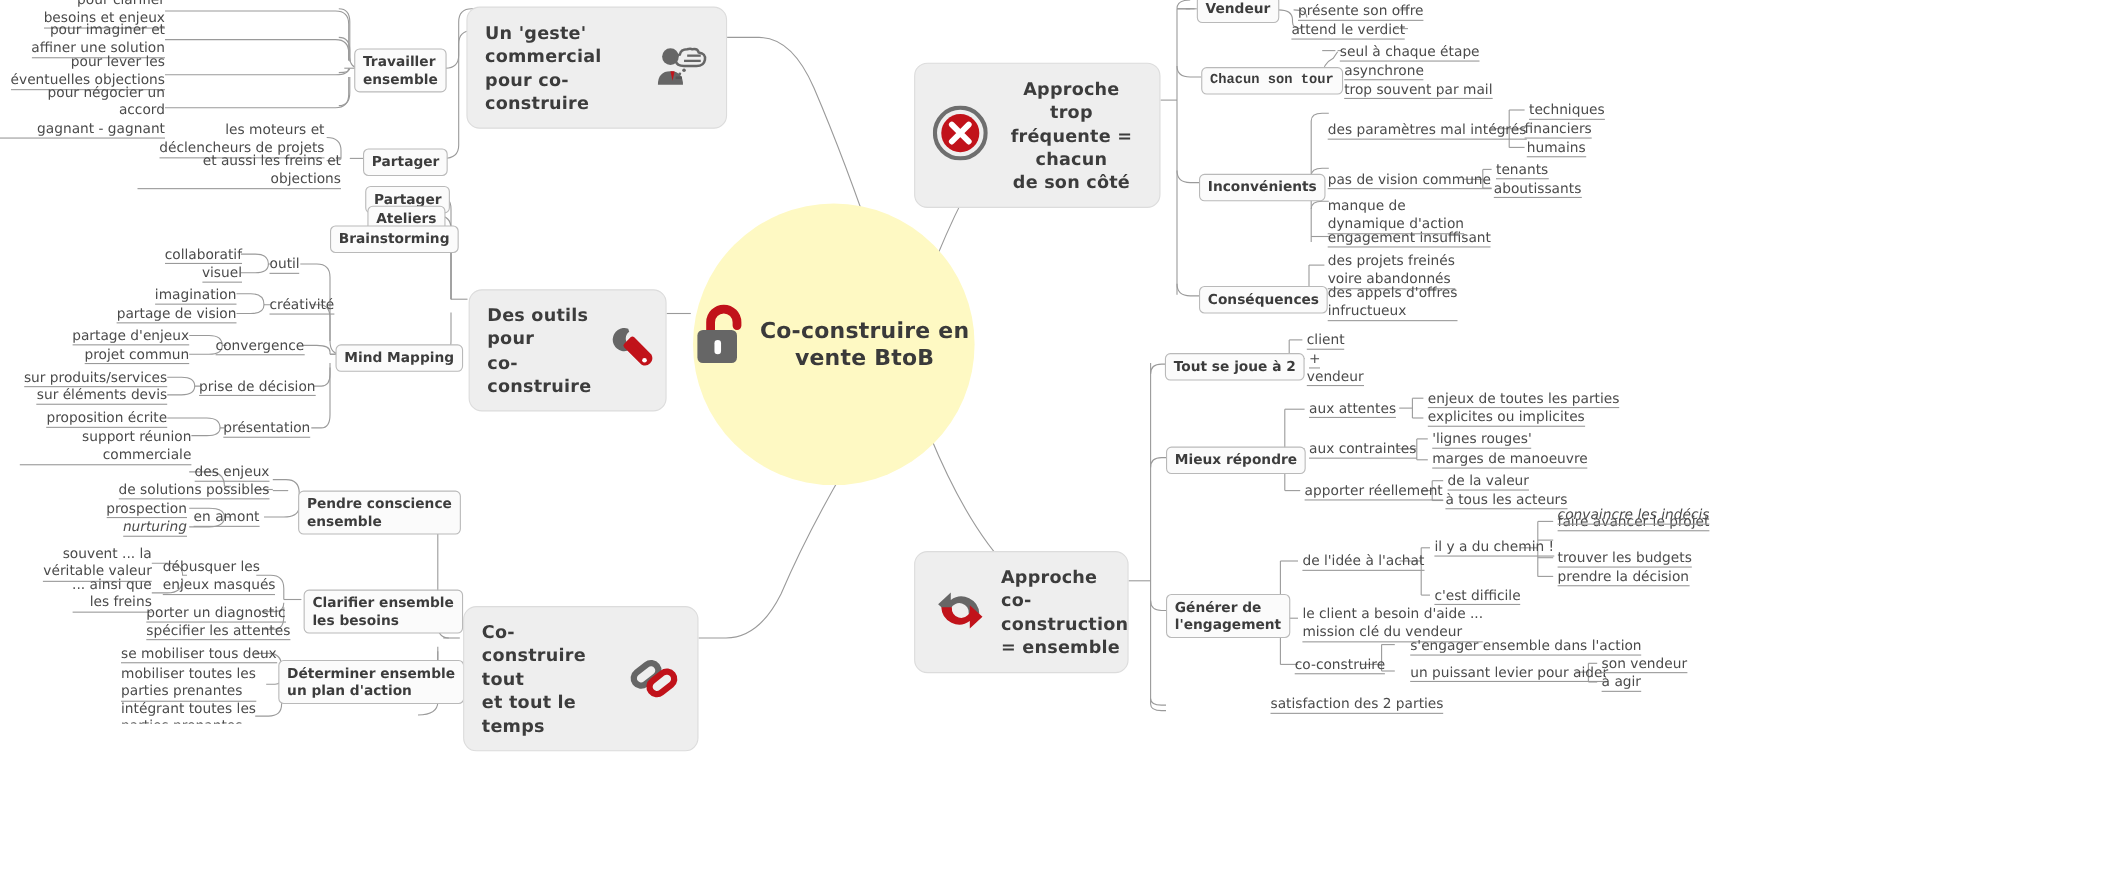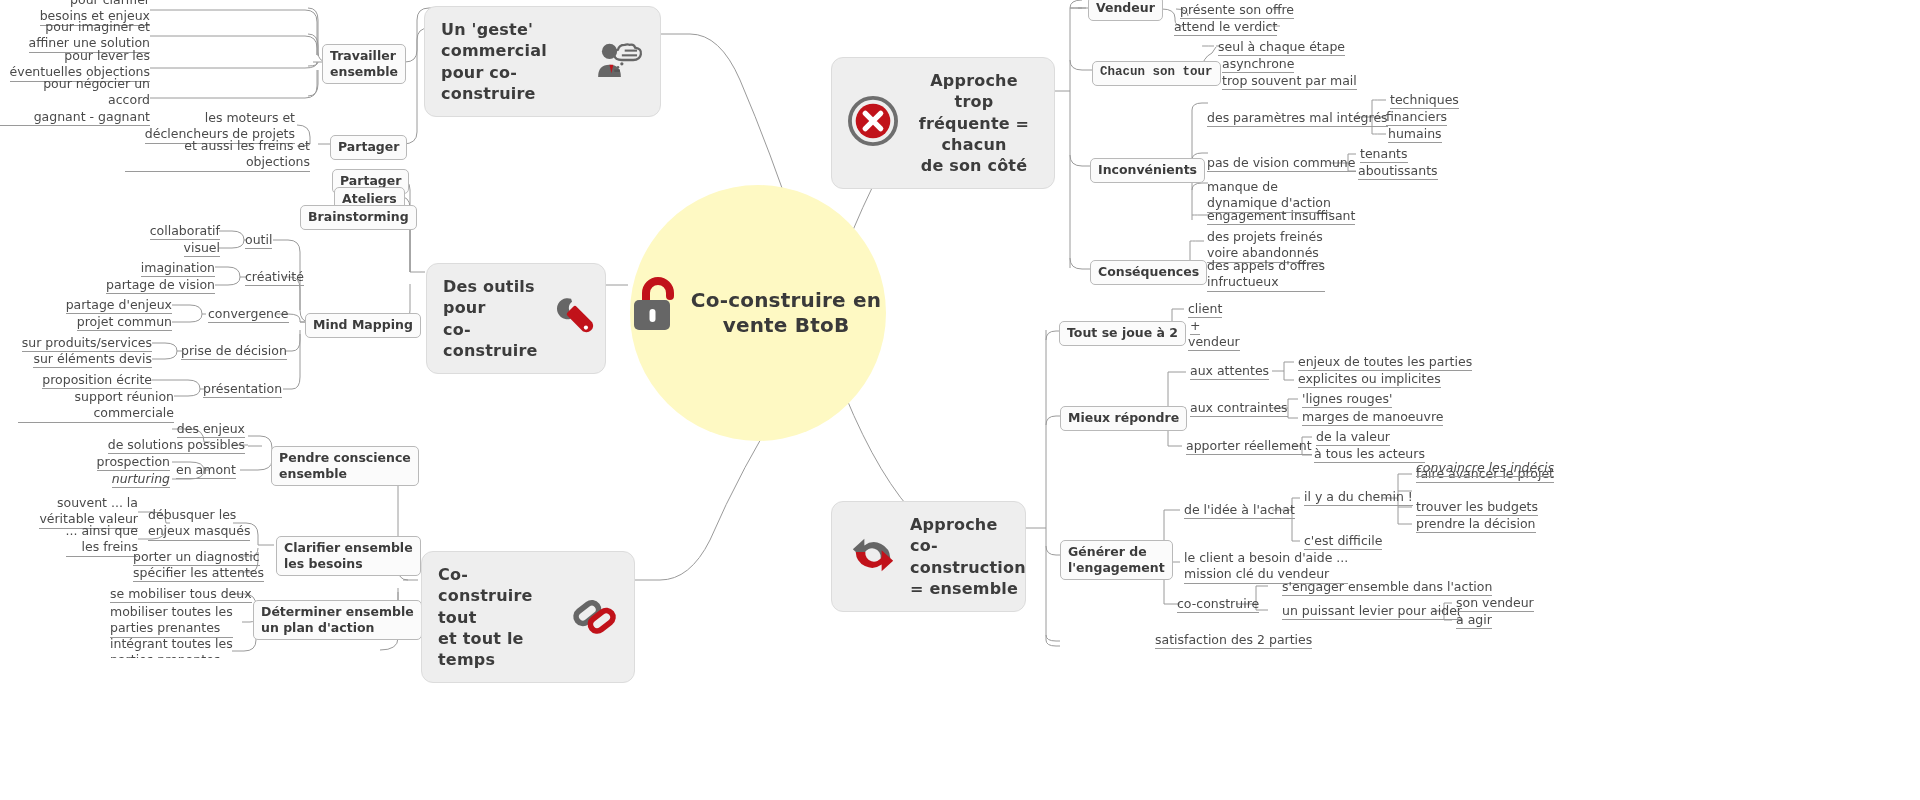--- a/index.html
+++ b/index.html
@@ -314,21 +314,21 @@
   <div class="node leaf r" style="left:100px; top:223px; width:120px;"><span class="u">collaboratif</span></div>
   <div class="node leaf r" style="left:100px; top:240px; width:120px;"><span class="u">visuel</span></div>
   <div class="node leaf" style="left:245px; top:232px;"><span class="u">outil</span></div>
 
   <div class="node leaf r" style="left:90px; top:260px; width:125px;"><span class="u">imagination</span></div>
   <div class="node leaf r" style="left:70px; top:277px; width:145px;"><span class="u">partage de vision</span></div>
   <div class="node leaf" style="left:245px; top:269px;"><span class="u">créativité</span></div>
 
   <div class="node leaf r" style="left:55px; top:297px; width:117px;"><span class="u">partage d'enjeux</span></div>
   <div class="node leaf r" style="left:55px; top:314px; width:117px;"><span class="u">projet commun</span></div>
-  <div class="node leaf" style="left:208px; top:306px;text-decoration:underline;"><span class="u">convergence</span></div>
+  <div class="node leaf" style="left:196px; top:306px;text-decoration:underline;"><span class="u">convergence</span></div>
 
   <div class="node leaf r" style="left:20px; top:335px; width:132px;"><span class="u">sur produits/services</span></div>
   <div class="node leaf r" style="left:20px; top:351px; width:132px;"><span class="u">sur éléments devis</span></div>
   <div class="node leaf" style="left:181px; top:343px;"><span class="u">prise de décision</span></div>
 
   <div class="node leaf r" style="left:20px; top:372px; width:132px;"><span class="u">proposition écrite</span></div>
   <div class="node leaf r" style="left:18px; top:389px; width:156px;"><span class="u">support réunion commerciale</span></div>
   <div class="node leaf" style="left:203px; top:381px;"><span class="u">présentation</span></div>
 
   <div class="node topic" style="left:426px; top:263px; width:180px;">

